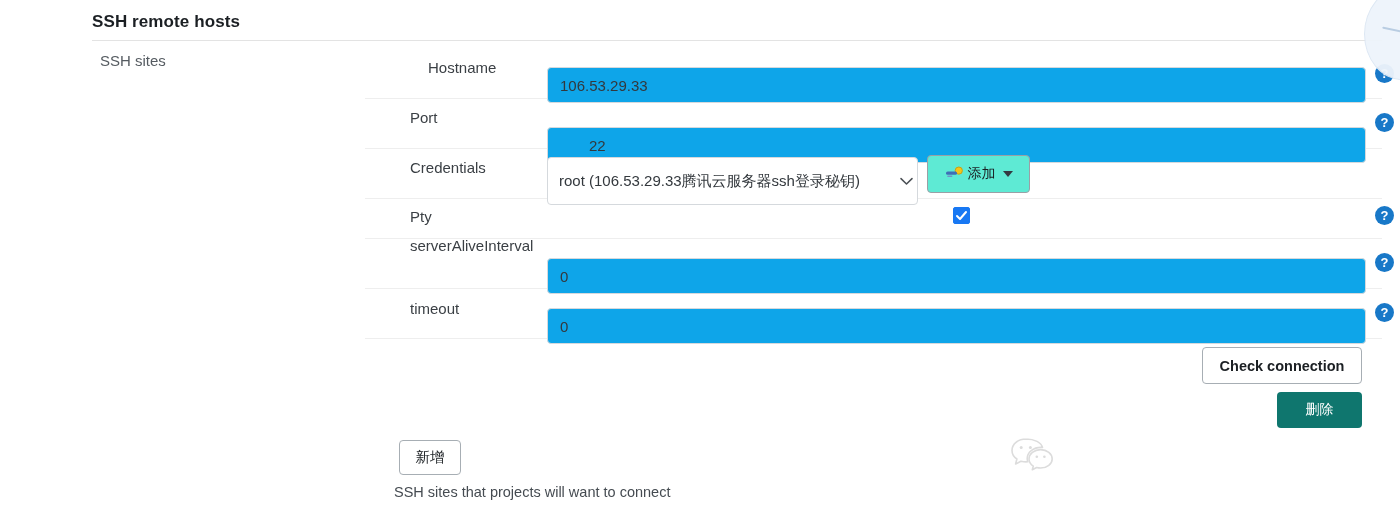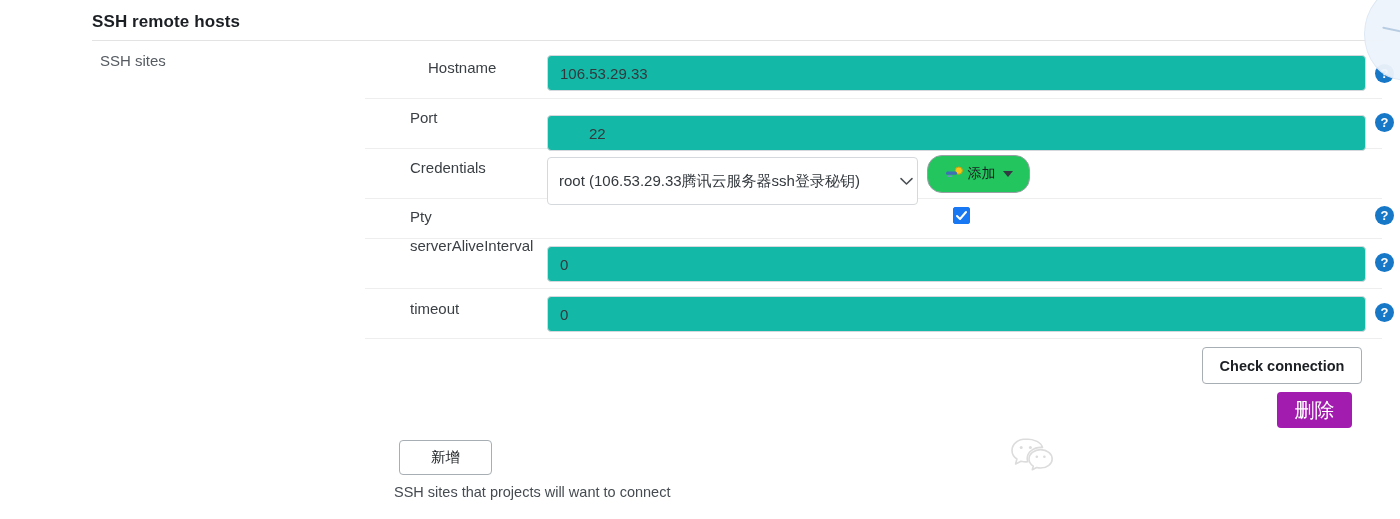--- a/index.html
+++ b/index.html
@@ -54,27 +54,28 @@
     white-space: nowrap;
   }
   .field-box {
     position: absolute;
     left: 547px;
     width: 819px;
     height: 36px;
     box-sizing: border-box;
     border: 1px solid #d5d9dd;
     border-radius: 4px;
-    background: #14b8a6;
+    background: #0ea5e9;
     font-size: 15px;
     color: #33383d;
     padding: 0 12px;
     line-height: 34px;
     font-family: "Liberation Sans", "DejaVu Sans", sans-serif;
     outline: none;
+    margin-top: 12px;
   }
   .field-box::placeholder { color: #a9b0b6; }
 
   
   .row-rule {
     position: absolute;
     left: 365px;
     width: 1017px;
     height: 1px;
     background: #eeeeee;
@@ -112,22 +113,22 @@
 
   
   #add-credential-button {
     position: absolute;
     left: 927px;
     top: 155px;
     width: 103px;
     height: 38px;
     box-sizing: border-box;
     border: 1px solid #9aa0a6;
-    border-radius: 15px;
-    background: #22c55e;
+    border-radius: 4px;
+    background: #5eead4;
     display: flex;
     align-items: center;
     justify-content: center;
     gap: 4px;
     font-size: 14px;
     color: #1b1f23;
     cursor: default;
   }
   #key-icon { display: block; }
   #add-caret-icon {
@@ -185,39 +186,39 @@
     display: flex;
     align-items: center;
     justify-content: center;
     font-family: "Liberation Sans", "DejaVu Sans", sans-serif;
     cursor: default;
   }
   #delete-button {
     position: absolute;
     left: 1277px;
     top: 392px;
-    width: 75px;
+    width: 85px;
     height: 36px;
     box-sizing: border-box;
     border: none;
     border-radius: 4px;
-    background: #a21caf;
+    background: #0f766e;
     color: #ffffff;
-    font-size: 20px;
+    font-size: 14px;
     display: flex;
     align-items: center;
     justify-content: center;
     font-family: "Liberation Sans", "DejaVu Sans", sans-serif;
     cursor: default;
   }
   #add-site-button {
     position: absolute;
     left: 399px;
     top: 440px;
-    width: 93px;
+    width: 62px;
     height: 35px;
     box-sizing: border-box;
     border: 1px solid #a7aeb4;
     border-radius: 4px;
     background: #ffffff;
     color: #1b1f23;
     font-size: 14.5px;
     display: flex;
     align-items: center;
     justify-content: center;

